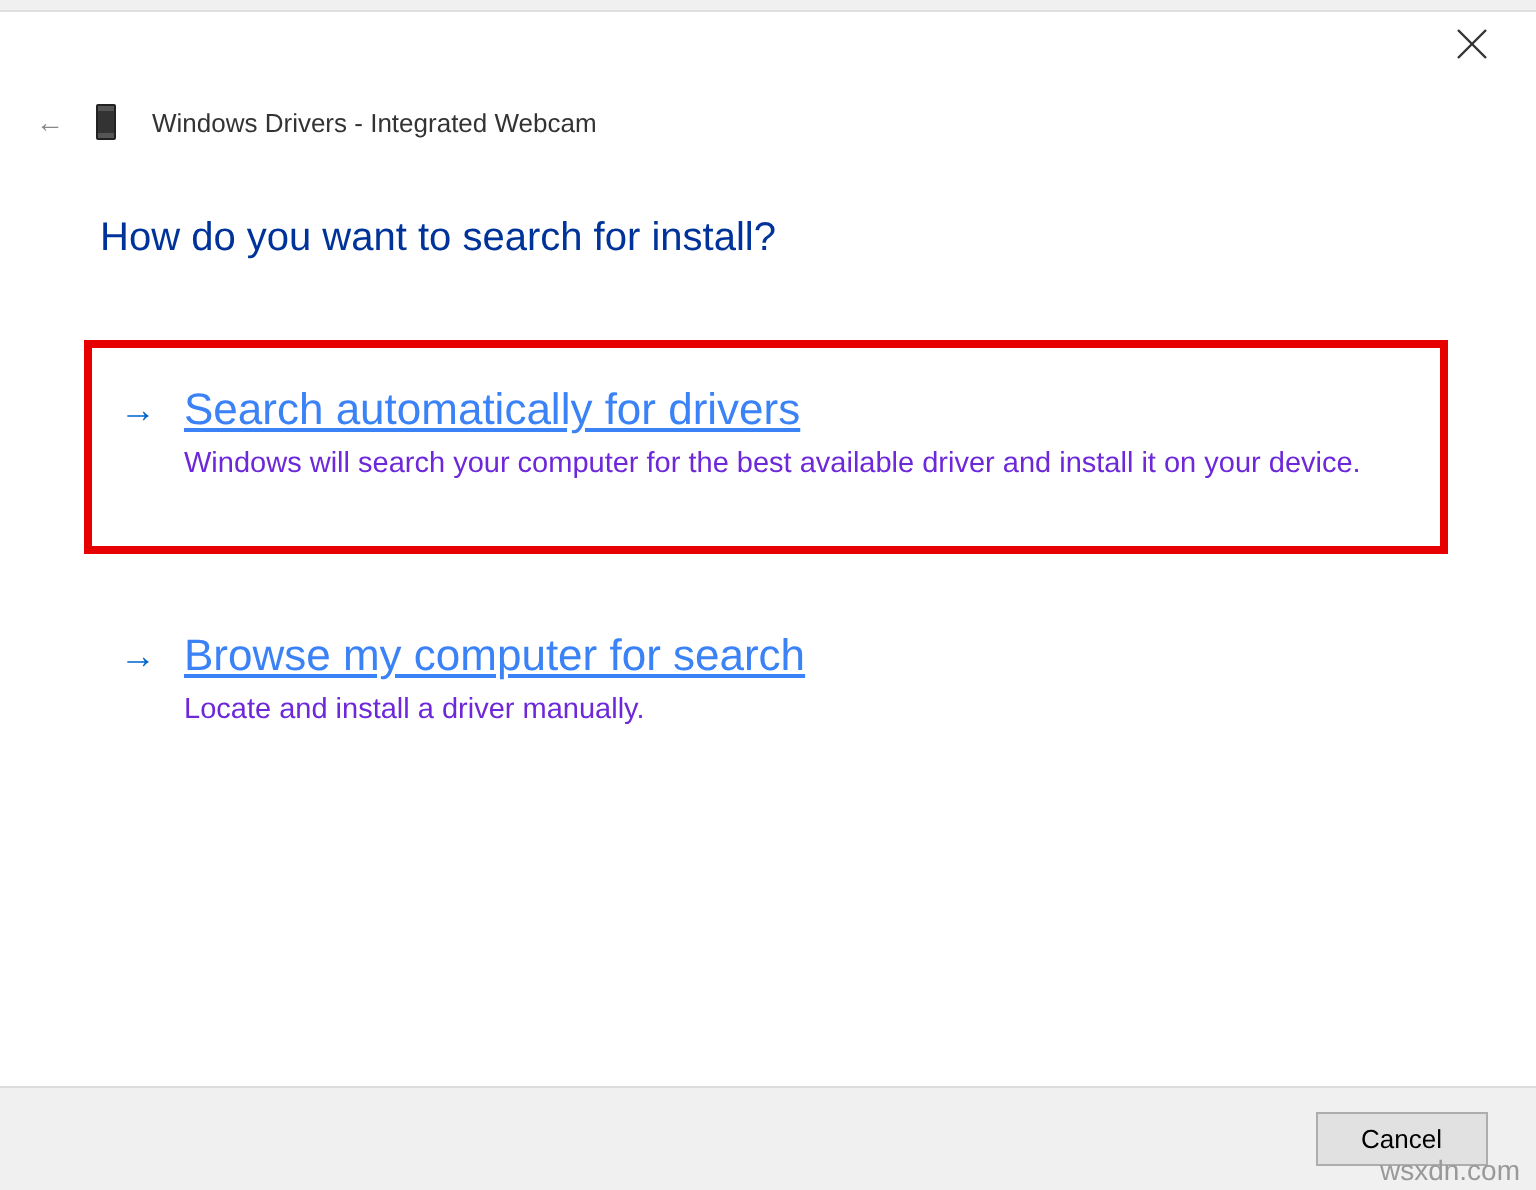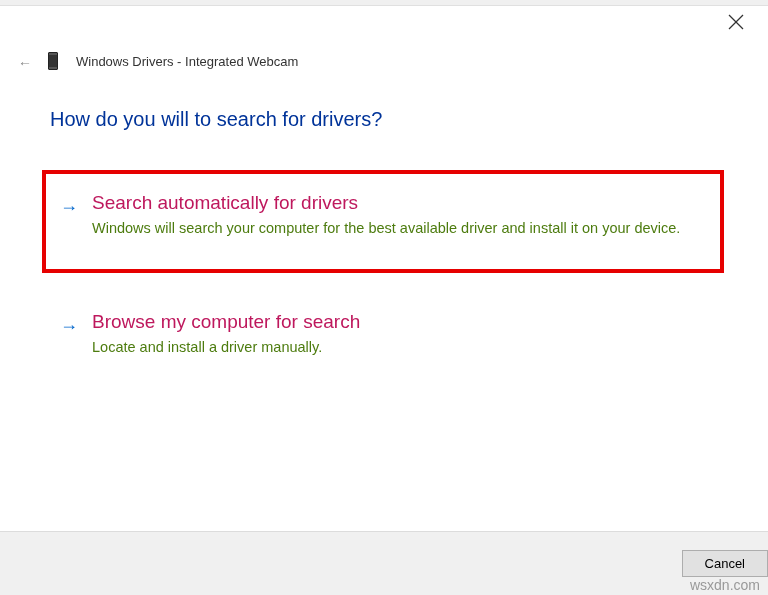--- a/index.html
+++ b/index.html
@@ -73,43 +73,44 @@
       padding: 18px 24px 30px 14px;
     }
     .opt-arrow {
       color: #0066cc;
       font-size: 18px;
       line-height: 26px;
       flex: 0 0 auto;
     }
     .opt-body { flex: 1; }
     .opt-title {
-      color: #be185d;
-      font-size: 19px;
+      color: #3b82f6;
+      font-size: 22px;
       font-weight: 400;
       margin-bottom: 4px;
+      text-decoration: underline;
     }
     .opt-desc {
-      color: #4d7c0f;
+      color: #6d28d9;
       font-size: 14.5px;
       line-height: 1.45;
     }
     .option2 { margin-top: 16px; }
     .footer {
       position: absolute;
       bottom: 0;
       left: 0;
       right: 0;
-      height: 64px;
+      height: 52px;
       background: #f0f0f0;
       border-top: 1px solid #dcdcdc;
       display: flex;
       justify-content: flex-end;
       align-items: center;
-      padding-right: 0;
+      padding-right: 24px;
     }
     .cancel-btn {
       background: #e1e1e1;
       border: 1px solid #adadad;
       font-size: 13px;
       padding: 5px 22px;
       cursor: pointer;
       font-family: inherit;
     }
     .watermark {
@@ -135,21 +136,21 @@
 
 <div class="header">
   <span class="back-arrow">←</span>
   <span class="device-icon"></span>
   <span>
     <span>Windows Drivers -</span>
     <span>Integrated Webcam</span>
   </span>
 </div>
 
-<div class="heading">How do you will to search for drivers?</div>
+<div class="heading">How do you want to search for install?</div>
 
 <div class="options">
   <div class="option highlighted">
     <div class="opt-arrow">→</div>
     <div class="opt-body">
       <div class="opt-title">Search automatically for drivers</div>
       <div class="opt-desc">Windows will search your computer for the best available driver and install it on your device.</div>
     </div>
   </div>
   <div class="option option2">

